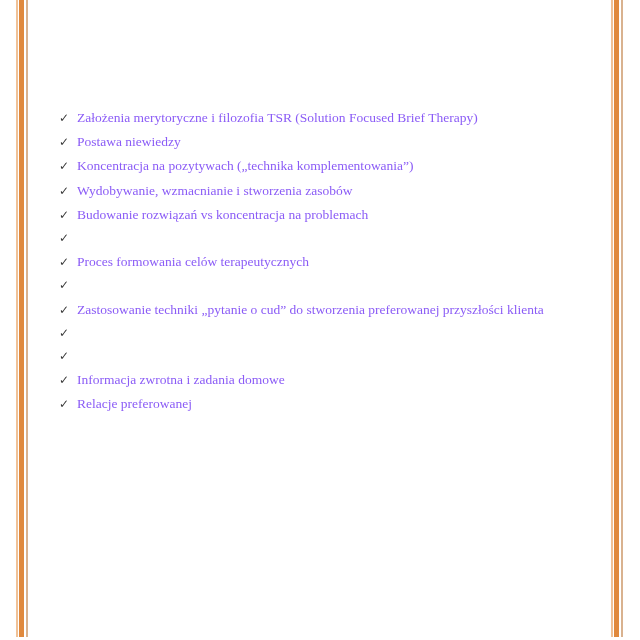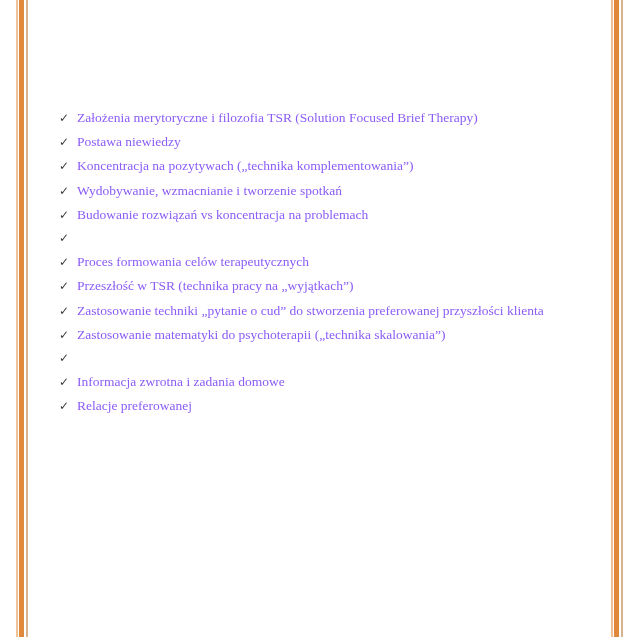--- a/index.html
+++ b/index.html
@@ -84,44 +84,42 @@
     <li>
       <span class="check">✓</span>
       <span class="item-text">Postawa niewiedzy</span>
     </li>
     <li>
       <span class="check">✓</span>
       <span class="item-text">Koncentracja na pozytywach („technika komplementowania”)</span>
     </li>
     <li>
       <span class="check">✓</span>
-      <span class="item-text">Wydobywanie, wzmacnianie i tworzenie spotkań</span>
+      <span class="item-text">Wydobywanie, wzmacnianie i stworzenia zasobów</span>
     </li>
     <li>
       <span class="check">✓</span>
       <span class="item-text">Budowanie rozwiązań vs koncentracja na problemach</span>
     </li>
     <li>
       <span class="check">✓</span>
     </li>
     <li>
       <span class="check">✓</span>
       <span class="item-text">Proces formowania celów terapeutycznych</span>
     </li>
     <li>
       <span class="check">✓</span>
-      <span class="item-text">Przeszłość w TSR (technika pracy na „wyjątkach”)</span>
     </li>
     <li>
       <span class="check">✓</span>
       <span class="item-text">Zastosowanie techniki „pytanie o cud” do stworzenia preferowanej przyszłości klienta</span>
     </li>
     <li>
       <span class="check">✓</span>
-      <span class="item-text">Zastosowanie matematyki do psychoterapii („technika skalowania”)</span>
     </li>
     <li>
       <span class="check">✓</span>
     </li>
     <li>
       <span class="check">✓</span>
       <span class="item-text">Informacja zwrotna i zadania domowe</span>
     </li>
     <li>
       <span class="check">✓</span>

